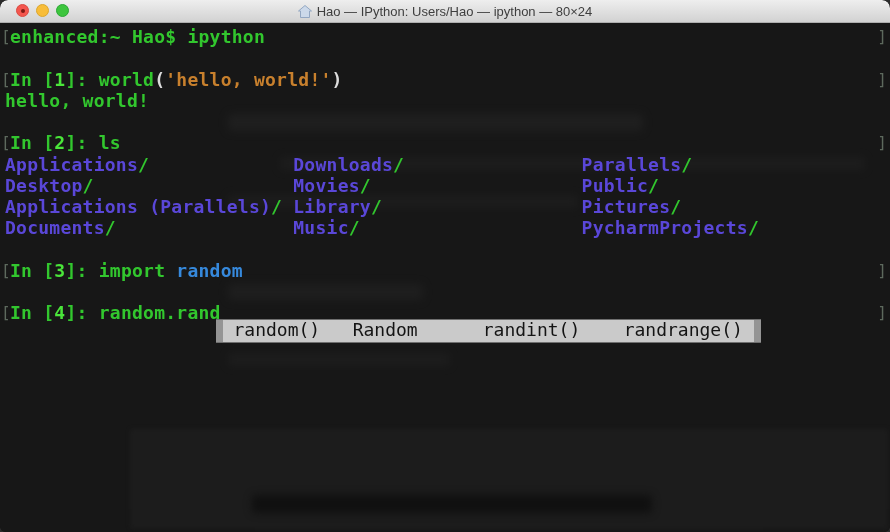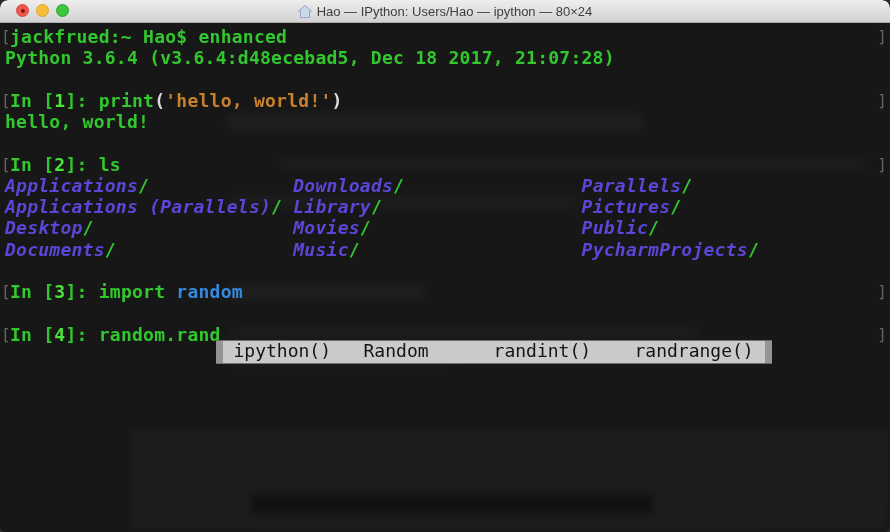--- a/index.html
+++ b/index.html
@@ -38,21 +38,21 @@
   }
   .row.marked{padding-left:10px;}
   .mark-l,.mark-r{
     position:absolute;top:0;color:var(--mark_dim);
     font-weight:400;font-size:16px;letter-spacing:0;
   }
   .mark-l{left:1px;}
   .mark-r{right:3px;}
   .g{color:var(--green);}
   .gb{color:var(--green_bright);}
-  .p{color:var(--purple_dir);font-style:italic;}
+  .p{color:var(--purple_dir);}
   .b{color:var(--blue_module);}
   .o{color:var(--orange_string);margin-top:44px;}
   .w{color:var(--white_bracket);}
   
   .menu{
     display:inline-flex;vertical-align:top;height:22px;
     background:var(--menu_bg);
     border-top:1px solid #6f6f6f;border-bottom:1px solid #6f6f6f;
     transform:translateY(-5px);
     font-weight:400;letter-spacing:0;
@@ -87,36 +87,35 @@
     <div class="ghost" style="left:228px;top:91px;width:415px;height:17px;background:#262626;opacity:.55;"></div>
     <div class="ghost" style="left:280px;top:134px;width:585px;height:13px;background:#242424;opacity:.45;"></div>
     <div class="ghost" style="left:228px;top:172px;width:350px;height:13px;background:#242424;opacity:.45;"></div>
     <div class="ghost" style="left:228px;top:261px;width:195px;height:16px;background:#262626;opacity:.5;"></div>
     <div class="ghost" style="left:228px;top:305px;width:470px;height:13px;background:#242424;opacity:.45;"></div>
     <div class="ghost" style="left:228px;top:330px;width:222px;height:13px;background:#242424;opacity:.45;"></div>
     <div class="ghost" style="left:130px;top:406px;width:758px;height:100px;background:#212121;opacity:.55;filter:blur(2px);"></div>
     <div class="ghost" style="left:252px;top:472px;width:400px;height:18px;background:#0d0d0d;opacity:.8;"></div>
 
     <div id="rows">
-        <div class="row marked"><span class="mark-l">[</span><span class="g">jackfrued:~ Hao$ enhanced</span><span class="mark-r">]</span></div>
-        <div class="row"><span class="g">Python 3.6.4 (v3.6.4:d48ecebad5, Dec 18 2017, 21:07:28)</span></div>
+        <div class="row marked"><span class="mark-l">[</span><span class="g">enhanced:~ Hao$ ipython</span><span class="mark-r">]</span></div>
         <div class="row"></div>
-        <div class="row marked"><span class="mark-l">[</span><span class="g">In [</span><span class="gb">1</span><span class="g">]: </span><span class="g">print</span><span class="w">(</span><span class="o">'hello, world!'</span><span class="w">)</span><span class="mark-r">]</span></div>
+        <div class="row marked"><span class="mark-l">[</span><span class="g">In [</span><span class="gb">1</span><span class="g">]: </span><span class="g">world</span><span class="w">(</span><span class="o">'hello, world!'</span><span class="w">)</span><span class="mark-r">]</span></div>
         <div class="row"><span class="g">hello, world!</span></div>
         <div class="row"></div>
         <div class="row marked"><span class="mark-l">[</span><span class="g">In [</span><span class="gb">2</span><span class="g">]: </span><span class="g">ls</span><span class="mark-r">]</span></div>
         <div class="row"><span class="p">Applications</span><span class="g">/</span><span>             </span><span class="p">Downloads</span><span class="g">/</span><span>                </span><span class="p">Parallels</span><span class="g">/</span></div>
+        <div class="row"><span class="p">Desktop</span><span class="g">/</span><span>                  </span><span class="p">Movies</span><span class="g">/</span><span>                   </span><span class="p">Public</span><span class="g">/</span></div>
         <div class="row"><span class="p">Applications (Parallels)</span><span class="g">/</span><span> </span><span class="p">Library</span><span class="g">/</span><span>                  </span><span class="p">Pictures</span><span class="g">/</span></div>
-        <div class="row"><span class="p">Desktop</span><span class="g">/</span><span>                  </span><span class="p">Movies</span><span class="g">/</span><span>                   </span><span class="p">Public</span><span class="g">/</span></div>
         <div class="row"><span class="p">Documents</span><span class="g">/</span><span>                </span><span class="p">Music</span><span class="g">/</span><span>                    </span><span class="p">PycharmProjects</span><span class="g">/</span></div>
         <div class="row"></div>
         <div class="row marked"><span class="mark-l">[</span><span class="g">In [</span><span class="gb">3</span><span class="g">]: </span><span class="g">import</span><span> </span><span class="b">random</span><span class="mark-r">]</span></div>
         <div class="row"></div>
         <div class="row marked"><span class="mark-l">[</span><span class="g">In [</span><span class="gb">4</span><span class="g">]: </span><span class="g">random.rand</span><span class="mark-r">]</span></div>
-        <div class="row">                   <span class="menu"><span class="strip"></span><span class="items"><span class="mi" style="margin-left: 1ch;">ipython()</span><span class="mi" style="margin-left: 3ch;">Random</span><span class="mi" style="margin-left: 6ch;">randint()</span><span class="mi" style="margin-left: 4ch;">randrange()</span></span><span class="strip"></span></span></div>
+        <div class="row">                   <span class="menu"><span class="strip"></span><span class="items"><span class="mi" style="margin-left: 1ch;">random()</span><span class="mi" style="margin-left: 3ch;">Random</span><span class="mi" style="margin-left: 6ch;">randint()</span><span class="mi" style="margin-left: 4ch;">randrange()</span></span><span class="strip"></span></span></div>
         <div class="row"></div>
         <div class="row"></div>
         <div class="row"></div>
         <div class="row"></div>
         <div class="row"></div>
         <div class="row"></div>
       </div>
   </div>
 
 </div>

